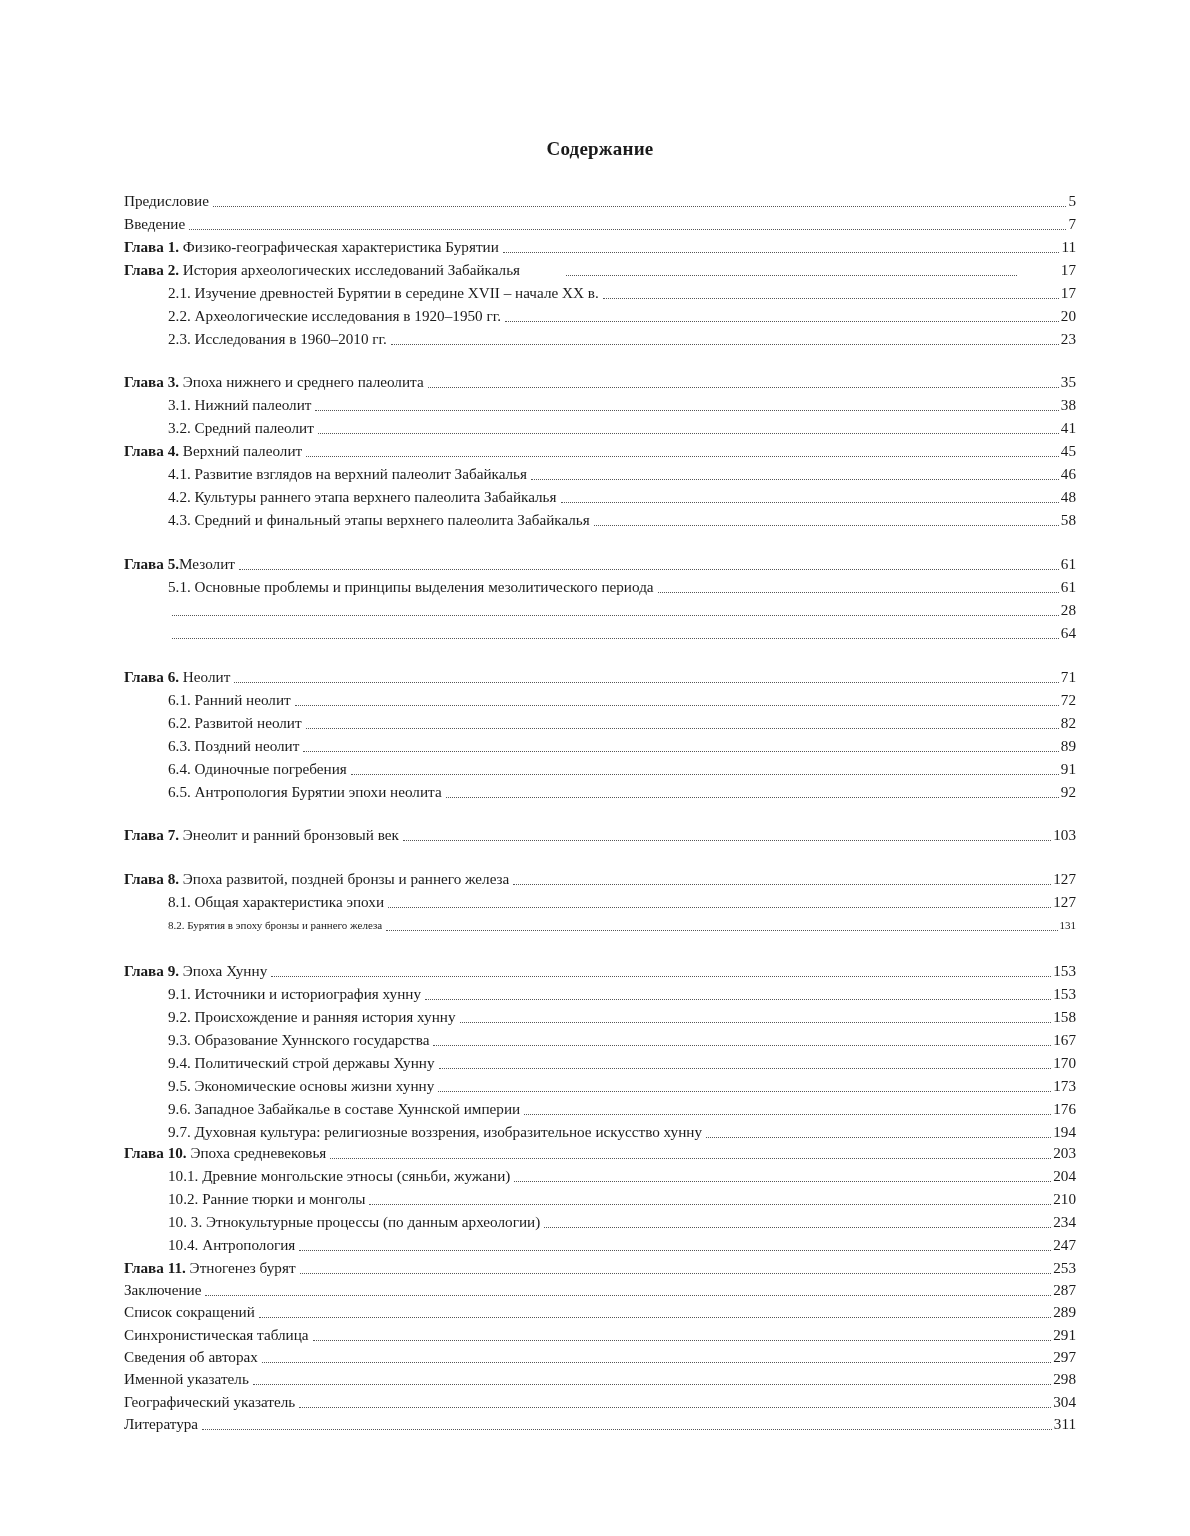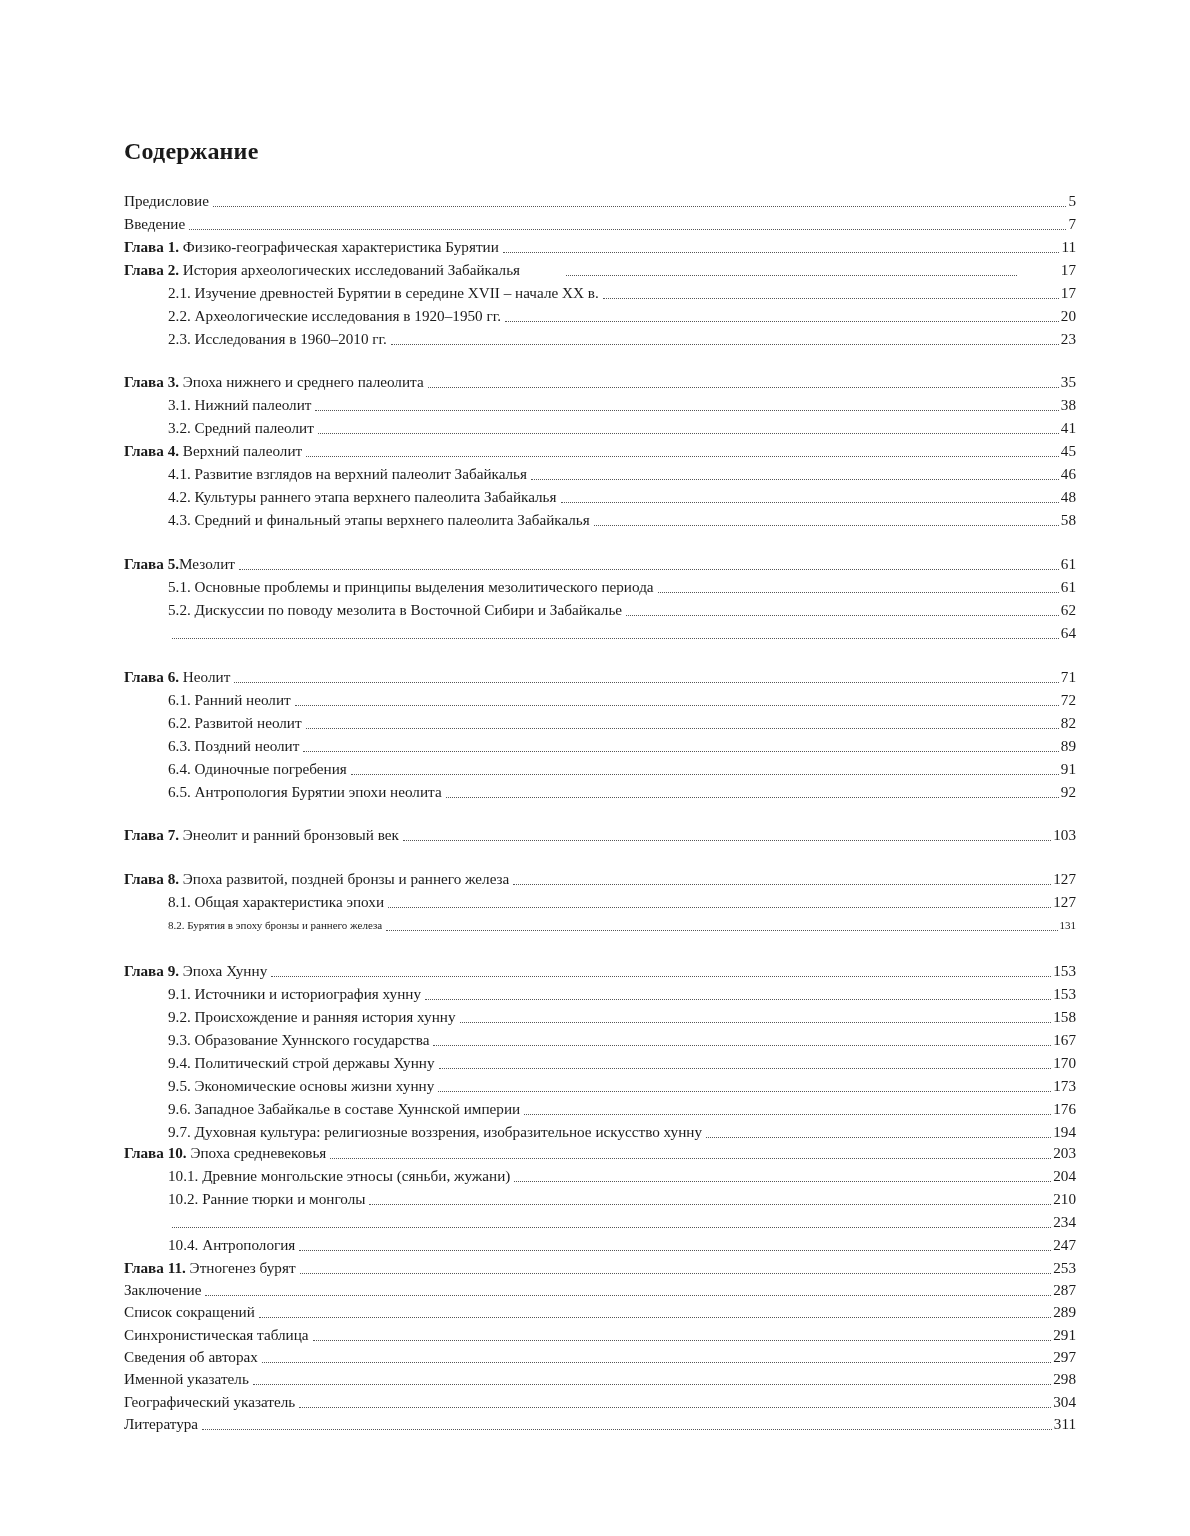--- a/index.html
+++ b/index.html
@@ -19,22 +19,22 @@
       position: absolute;
       left: 124px;
       top: 0;
       width: 952px;
     }
     .title {
       position: absolute;
       top: 138px;
       left: 0;
       width: 952px;
-      text-align: left;
-      font-size: 24px;
+      text-align: center;
+      font-size: 19px;
       font-weight: bold;
       letter-spacing: 0.2px;
     }
     .toc {
       position: absolute;
       left: 0;
       width: 952px;
     }
     .row {
       position: absolute;
@@ -144,23 +144,22 @@
     <span class="label"><b>Глава 5.</b><span>Мезолит</span></span>
     <span class="leader"></span>
     <span class="page-num">61</span>
   </div>
       <div class="row sub" style="top: 574px;">
     <span class="label"><b></b><span>5.1. Основные проблемы и принципы выделения мезолитического периода</span></span>
     <span class="leader"></span>
     <span class="page-num">61</span>
   </div>
       <div class="row sub" style="top: 597px;">
-    <span class="label"><b></b><span>5.2. Дискуссии по поводу мезолита в Восточной Сибири и Забайкалье</span></span>
-    <span class="leader"></span>
-    <span class="page-num">62</span>
+    <span class="leader"></span>
+    <span class="page-num">28</span>
   </div>
       <div class="row sub" style="top: 620px;">
     <span class="leader"></span>
     <span class="page-num">64</span>
   </div>
       <div class="row" style="top: 664px;">
     <span class="label"><b>Глава 6.</b><span> Неолит</span></span>
     <span class="leader"></span>
     <span class="page-num">71</span>
   </div>
@@ -258,20 +257,21 @@
     <span class="label"><b></b><span>10.1. Древние монгольские этносы (сяньби, жужани)</span></span>
     <span class="leader"></span>
     <span class="page-num">204</span>
   </div>
       <div class="row sub" style="top: 1186px;">
     <span class="label"><b></b><span>10.2. Ранние тюрки и монголы</span></span>
     <span class="leader"></span>
     <span class="page-num">210</span>
   </div>
       <div class="row sub" style="top: 1209px;">
+    <span class="label"><b></b><span>10. 3. Этнокультурные процессы (по данным археологии)</span></span>
     <span class="leader"></span>
     <span class="page-num">234</span>
   </div>
       <div class="row sub" style="top: 1232px;">
     <span class="label"><b></b><span>10.4. Антропология</span></span>
     <span class="leader"></span>
     <span class="page-num">247</span>
   </div>
       <div class="row" style="top: 1255px;">
     <span class="label"><b>Глава 11.</b><span> Этногенез бурят</span></span>

